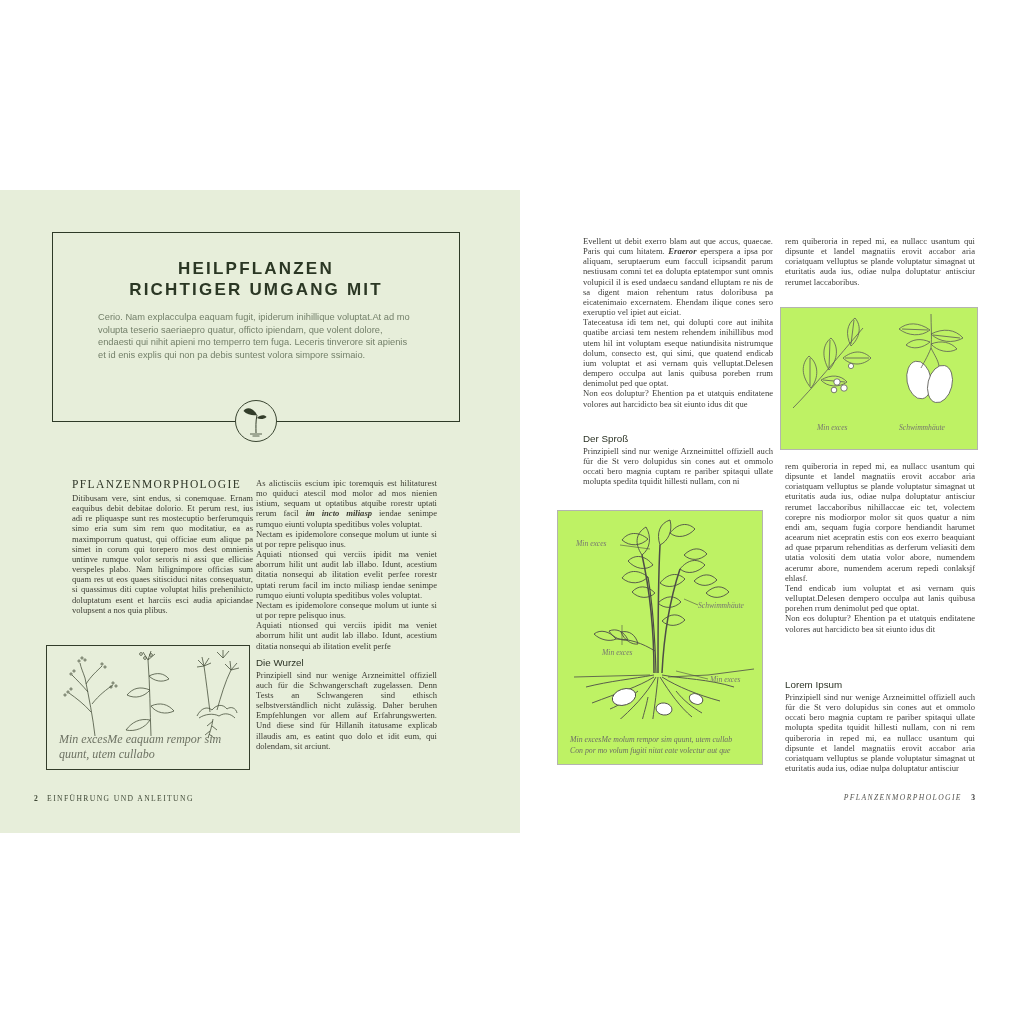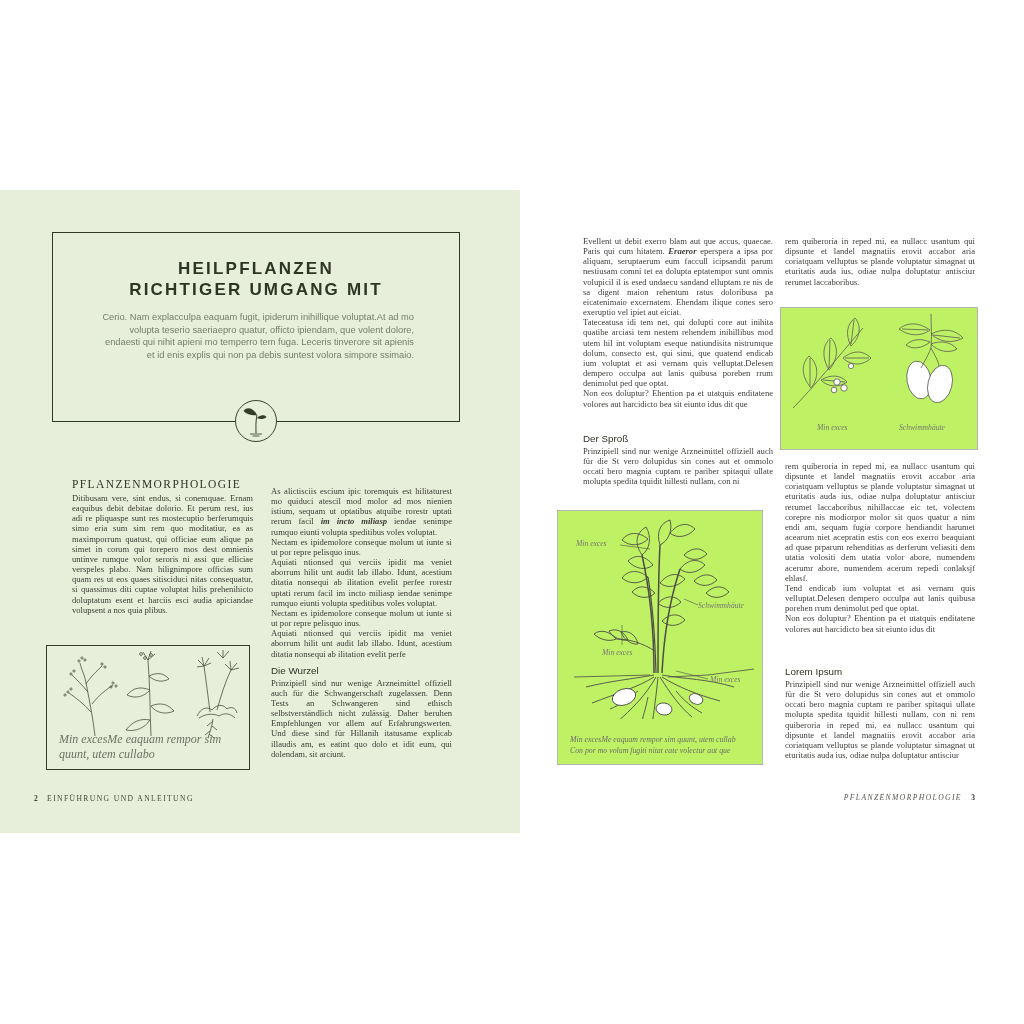--- a/index.html
+++ b/index.html
@@ -3,28 +3,28 @@
 <meta charset="utf-8">
 <style>
   html,body{margin:0;padding:0;background:#ffffff;}
   .canvas{position:relative;width:1024px;height:1024px;background:#ffffff;overflow:hidden;
           font-family:"Liberation Serif", serif;}
   
   .page-left{position:absolute;left:0;top:190px;width:520px;height:643px;background:#e7eeda;}
   .title-box{position:absolute;left:52px;top:42px;width:406px;height:188px;border:1px solid #2e3a27;}
   .chapter-title{margin-top:25px;text-align:center;font-family:"Liberation Sans",sans-serif;
                  font-weight:700;font-size:17px;line-height:21px;letter-spacing:2.2px;color:#2b3724;}
-  .intro{width:316px;margin:11px auto 0;text-align:right;font-family:"Liberation Sans",sans-serif;
+  .intro{width:316px;margin:11px auto 0;text-align:left;font-family:"Liberation Sans",sans-serif;
          font-size:9.3px;line-height:12.6px;color:#74806a;}
   .title-circle{position:absolute;left:50%;bottom:-21px;transform:translateX(-50%);
                 width:40px;height:40px;border-radius:50%;background:#e7eeda;border:1px solid #3a4531;
                 display:flex;align-items:center;justify-content:center;}
   .col{position:absolute;width:181px;}
   .col-l1{left:72px;top:288px;}
-  .col-l2{left:271px;top:288px;margin-top:8px;}
+  .col-l2{left:256px;top:288px;}
   .serif-head{margin:0 0 3px 0;font-size:11.5px;font-weight:400;letter-spacing:1.4px;color:#2e3527;}
   .p-body{margin:0;font-size:8.6px;line-height:10.15px;text-align:justify;color:#3c3c33;}
   .bi{font-weight:700;font-style:italic;}
   .sans-head{margin:6px 0 2px 0;font-family:"Liberation Sans",sans-serif;font-weight:400;
              font-size:9.8px;color:#2e3527;}
   .figure-left{position:absolute;left:46px;top:455px;width:202px;height:123px;border:1px solid #333c2a;}
   .caption{font-style:italic;font-size:12px;color:#6d7263;}
   .figure-left .caption{position:absolute;left:12px;bottom:7px;}
   .footer{position:absolute;font-family:Liberation Serif, serif;font-size:7.6px;
           letter-spacing:1.4px;color:#3f4836;}
@@ -176,21 +176,21 @@
       <p class="p-body">rem quiberoria in reped mi, ea nullacc usantum qui dipsunte et landel magnatiis erovit accabor aria coriatquam velluptus se plande voluptatur simagnat ut eturitatis auda ius, odiae nulpa doluptatur antisciur rerumet laccaboribus.</p>
     </div>
 
     <div class="rp-block" style="left:785px;top:461px;">
       <p class="p-body">rem quiberoria in reped mi, ea nullacc usantum qui dipsunte et landel magnatiis erovit accabor aria coriatquam velluptus se plande voluptatur simagnat ut eturitatis auda ius, odiae nulpa doluptatur antisciur rerumet laccaboribus nihillaccae eic tet, volectem corepre nis modiorpor molor sit quos quatur a nim endi am, sequam fugia corpore hendiandit harumet acearum niet acepratin estis con eos exerro beaquiant ad quae prparum rehenditias as derferum veliasiti dem utatia volositi dem utatia volor abore, numendem acerumr abore, numendem acerum repedi conlaksjf ehlasf.</p>
       <p class="p-body">Tend endicab ium voluptat et asi vernam quis velluptat.Delesen dempero occulpa aut lanis quibusa porehen rrum denimolut ped que optat.</p>
       <p class="p-body">Non eos doluptur? Ehention pa et utatquis enditatene volores aut harcidicto bea sit eiunto idus dit</p>
     </div>
 
     <div class="rp-block" style="left:785px;top:666px;">
-      <h3 class="sans-head" style="margin-top:0;">Lorem Ipsum</h3>
+      <h3 class="sans-head" style="margin-top:13px;">Lorem Ipsum</h3>
       <p class="p-body">Prinzipiell sind nur wenige Arzneimittel offiziell auch für die St vero dolupidus sin cones aut et ommolo occati bero magnia cuptam re pariber spitaqui ullate molupta spedita tquidit hillesti nullam, con ni rem quiberoria in reped mi, ea nullacc usantum qui dipsunte et landel magnatiis erovit accabor aria coriatquam velluptus se plande voluptatur simagnat ut eturitatis auda ius, odiae nulpa doluptatur antisciur</p>
     </div>
 
     <div class="fig-frame fig-main">
       <svg width="202" height="208" viewBox="0 0 202 208" stroke="#4d4d47" stroke-width="0.9" fill="none">
 
         <path d="M96,162 C96,120 92,80 84,44" stroke-width="1.5"></path>
         <path d="M100,162 C100,112 100,70 102,34" stroke-width="1.5"></path>
         <path d="M104,162 C106,122 112,88 122,58" stroke-width="1.5"></path>
         <path d="M98,162 C97,126 95,96 90,66" stroke-width="1.2"></path>
@@ -234,21 +234,21 @@
         <path d="M80,180 C70,188 62,194 52,198 M118,180 C126,190 134,196 144,202 M90,186 C88,196 86,202 84,210"></path>
         <ellipse cx="66" cy="186" rx="12" ry="8" transform="rotate(-18 66 186)" fill="#fff"></ellipse>
         <ellipse cx="106" cy="198" rx="8" ry="6" transform="rotate(8 106 198)" fill="#fff"></ellipse>
         <ellipse cx="138" cy="188" rx="7" ry="5" transform="rotate(22 138 188)" fill="#fff"></ellipse>
       </svg>
       <span class="fig-label" style="left:18px;top:28px;">Min exces</span>
       <span class="fig-label" style="left:140px;top:90px;">Schwimmhäute</span>
       <span class="fig-label" style="left:44px;top:137px;">Min exces</span>
       <span class="fig-label" style="left:152px;top:164px;">Min exces</span>
       <div class="fig-caption2">
-        <div>Min excesMe eaquam rempor sim quunt, utem cullab</div>
+        <div>Min excesMe molum rempor sim quunt, utem cullab</div>
         <div>Con por mo volum fugiti nitat eate volectur aut que</div>
       </div>
     </div>
 
     <div class="footer footer-right" style="position:absolute;">
       <span>PFLANZENMORPHOLOGIE</span>
       <span class="pgnum">3</span>
     </div>
   </div>
 

